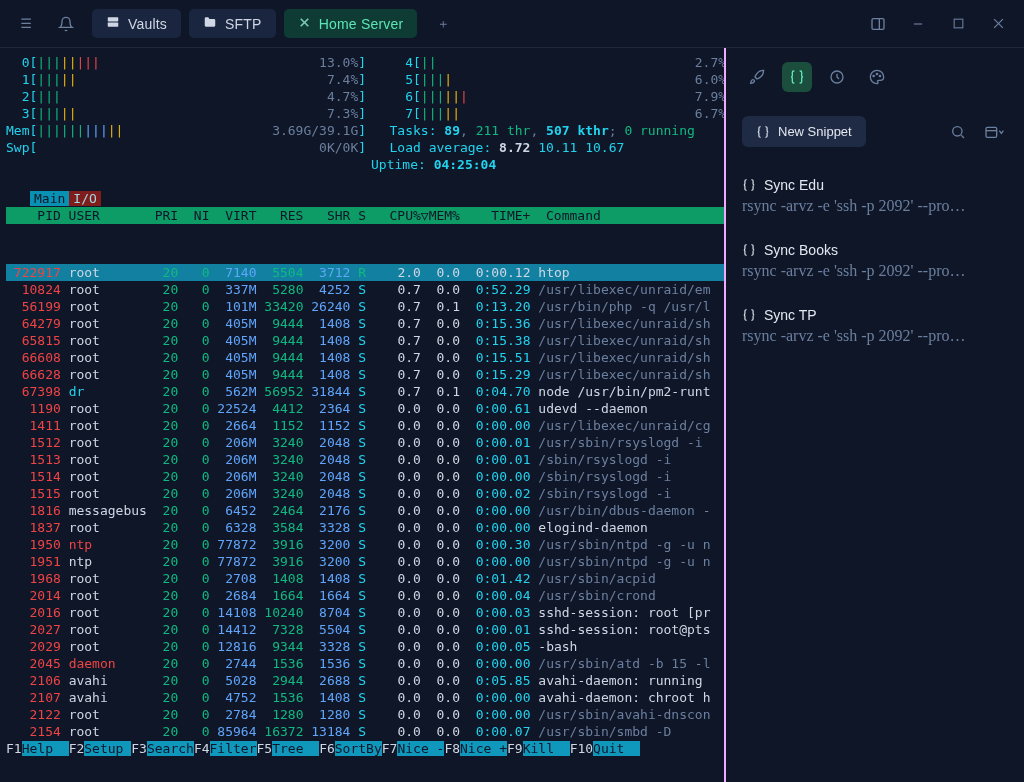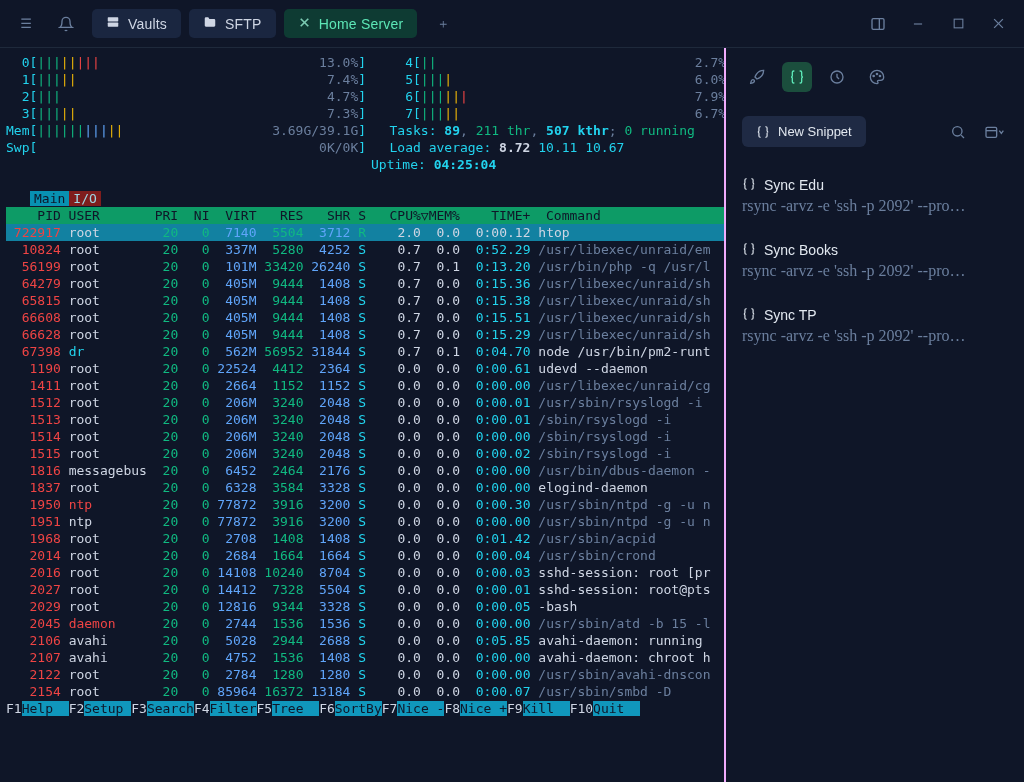--- a/index.html
+++ b/index.html
@@ -32,33 +32,33 @@
   .tool { width:30px; height:30px; display:flex; align-items:center;
           justify-content:center; border-radius:6px; color:var(--grey);
           cursor:pointer; }
   .tool.on { background:#1b4e3d; color:#5ce6b6; }
   #side-head { display:flex; align-items:center; gap:8px; padding:10px 16px; }
   #side-head .btn { display:flex; align-items:center; gap:8px;
                     background:#1f2a44; padding:8px 14px; border-radius:6px;
                     cursor:pointer; font-size:13px; color:#e2e8f0; }
   #snippets { padding:8px 16px; overflow:auto; }
   .snip { padding:12px 0 14px 0; border-bottom:1px solid #1e293b00; }
-  .snip-title { display:flex; gap:8px; color:#e2e8f0;
+  .snip-title { display:flex; align-items:center; gap:8px; color:#e2e8f0;
                 font-size:14px; margin-bottom:4px; font-weight:500; }
   .snip-body { font-family:Liberation Serif, serif; font-size:16px; color:var(--grey);
                white-space:nowrap; overflow:hidden; text-overflow:ellipsis; }
   
   .cy{color:var(--cyan)} .gr{color:#10b981} .ye{color:var(--yellow)}
   .re{color:var(--red)} .bl{color:var(--blue)} .gy{color:var(--grey)} .wh{color:var(--white)}
   #tabsrow span { padding:0 4px; }
   #tabsrow .sel { background:var(--bar-sel); color:#0f1628; }
   #tabsrow .dim { background:#7f1d1d; color:#9fd7e4; }
   #header { background:#0d9b66; color:#0f1628; }
   #rows .row { white-space:pre; }
-  #rows .row.selrow { background:#1281a1; }
+  #rows .row.selrow { background:#1281a1;margin-top:40px; }
   #fnbar { position:relative; white-space:pre; }
   #fnbar .lbl { background:#1097bc; color:#0f1628; }
 </style>
 </head>
 <body>
 
 <div id="topbar">
   <div class="icon-btn">☰</div>
   <div class="icon-btn">
     <svg width="16" height="16" viewBox="0 0 24 24" fill="none" stroke="currentColor" stroke-width="2">

